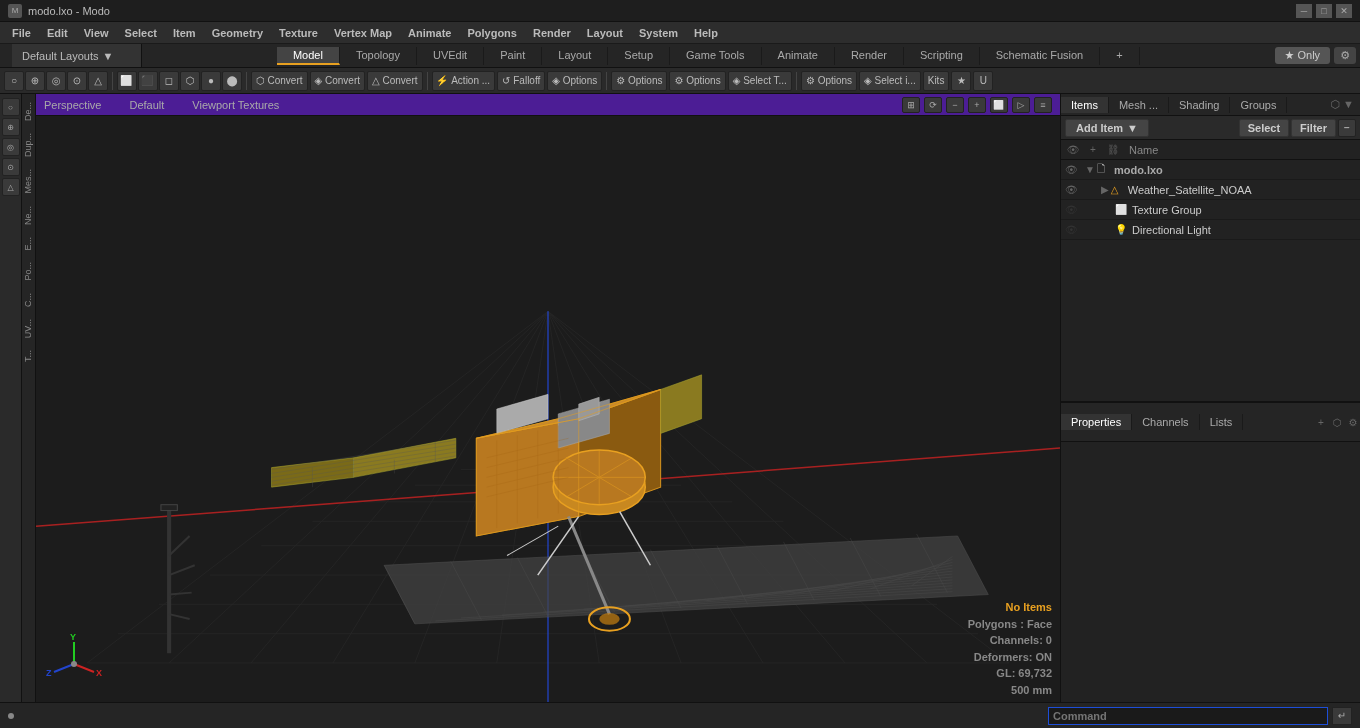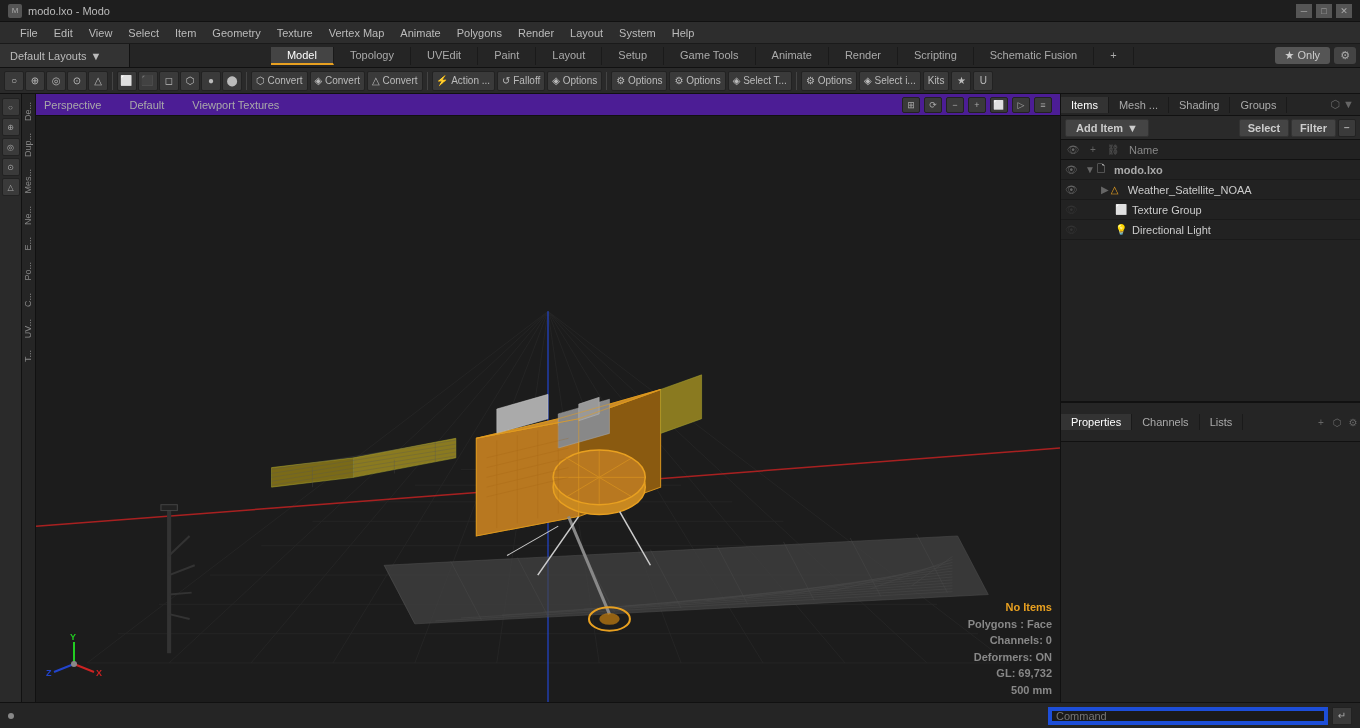--- a/index.html
+++ b/index.html
@@ -52,22 +52,23 @@
       cursor: pointer;
       display: flex; align-items: center; justify-content: center;
     }
 
     
     #menu-bar {
       height: 22px;
       background: #2d2d2d;
       display: flex;
       align-items: center;
-      padding: 0 12px;
+      padding: 0 4px;
       border-bottom: 1px solid #1a1a1a;
+      font-weight: bold;
     }
     .menu-item {
       padding: 2px 8px;
       color: #bbb;
       font-size: 11px;
       cursor: pointer;
       border-radius: 2px;
     }
 
     
@@ -82,20 +83,21 @@
       padding: 2px 10px;
       background: #333;
       color: #bbb;
       font-size: 11px;
       border-right: 1px solid #111;
       cursor: pointer;
       height: 100%;
       display: flex; align-items: center;
       gap: 4px;
       min-width: 130px;
+      margin-left: 12px;
     }
     #main-tabs {
       display: flex;
       flex: 1;
       justify-content: center;
       gap: 0;
     }
     .main-tab {
       padding: 2px 16px;
       color: #aaa;
@@ -306,25 +308,26 @@
     #command-bar {
       margin-left: auto;
       display: flex;
       align-items: center;
       gap: 4px;
     }
     #command-input {
       width: 280px;
       height: 18px;
       background: #1a1a1a;
-      border: 4px solid #1d4ed8;
+      border: 1px solid #1d4ed8;
       color: #bbb;
       font-size: 11px;
       padding: 0 4px;
       outline: none;
+      font-weight: bold;
     }
     .cmd-btn {
       width: 20px; height: 18px;
       background: #3a3a3a;
       border: 1px solid #222;
       display: flex; align-items: center; justify-content: center;
       cursor: pointer;
       color: #aaa;
       font-size: 10px;
     }

